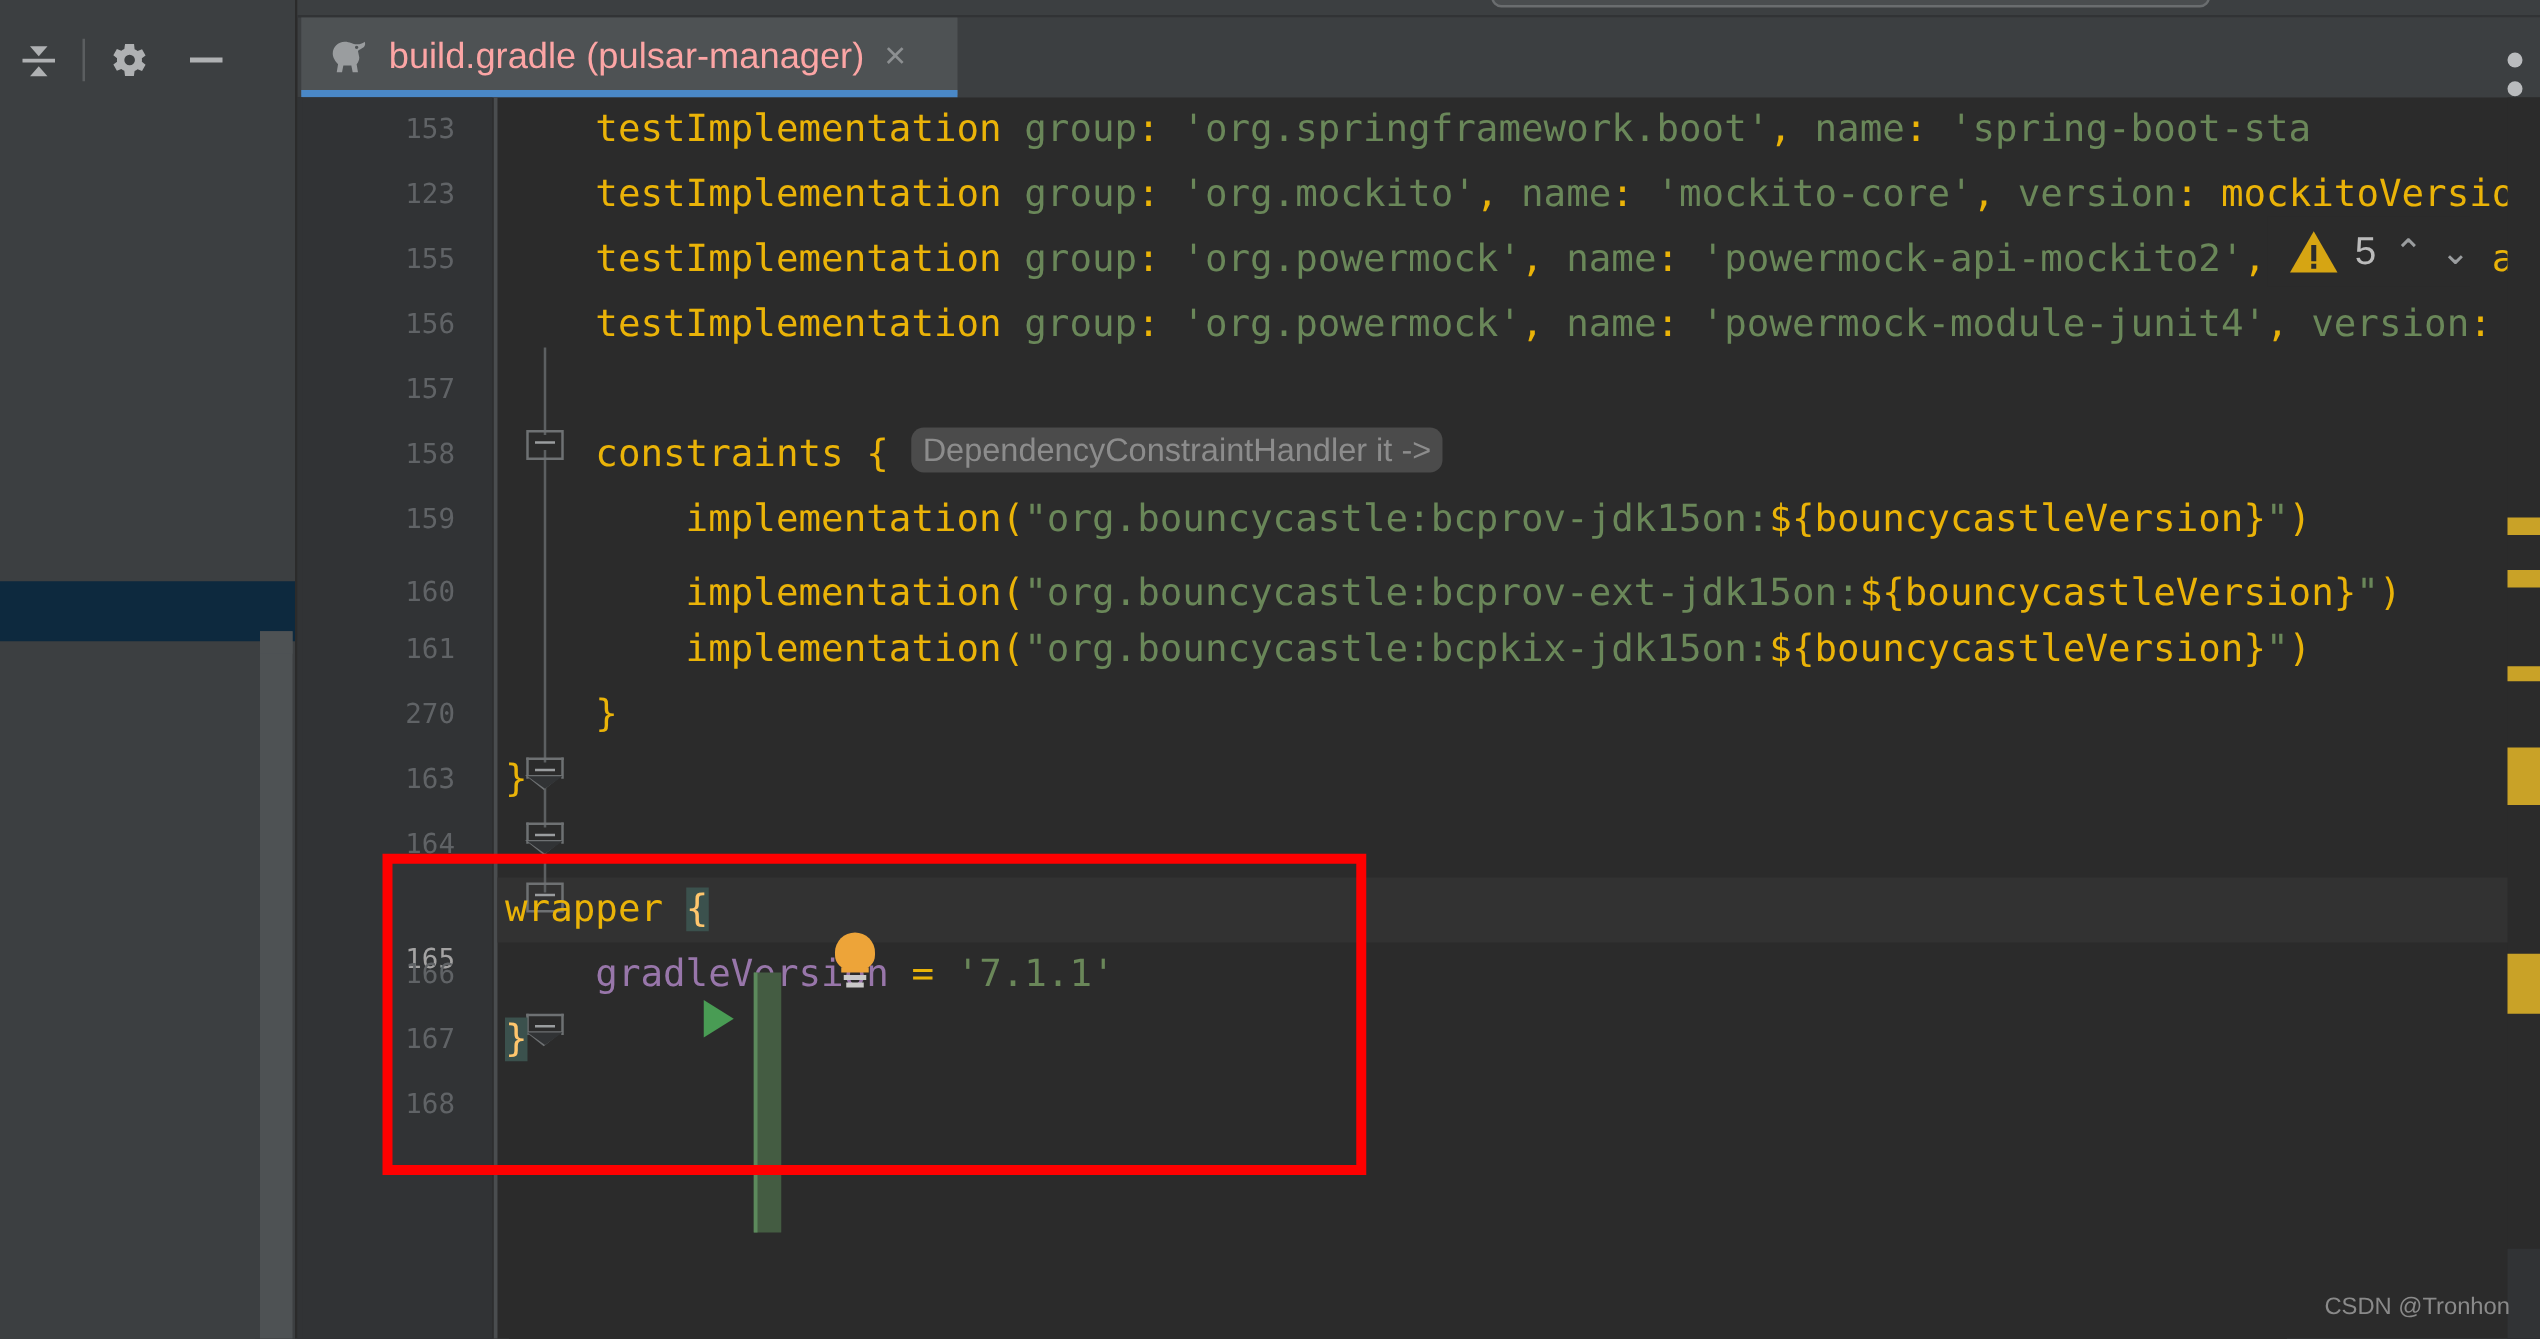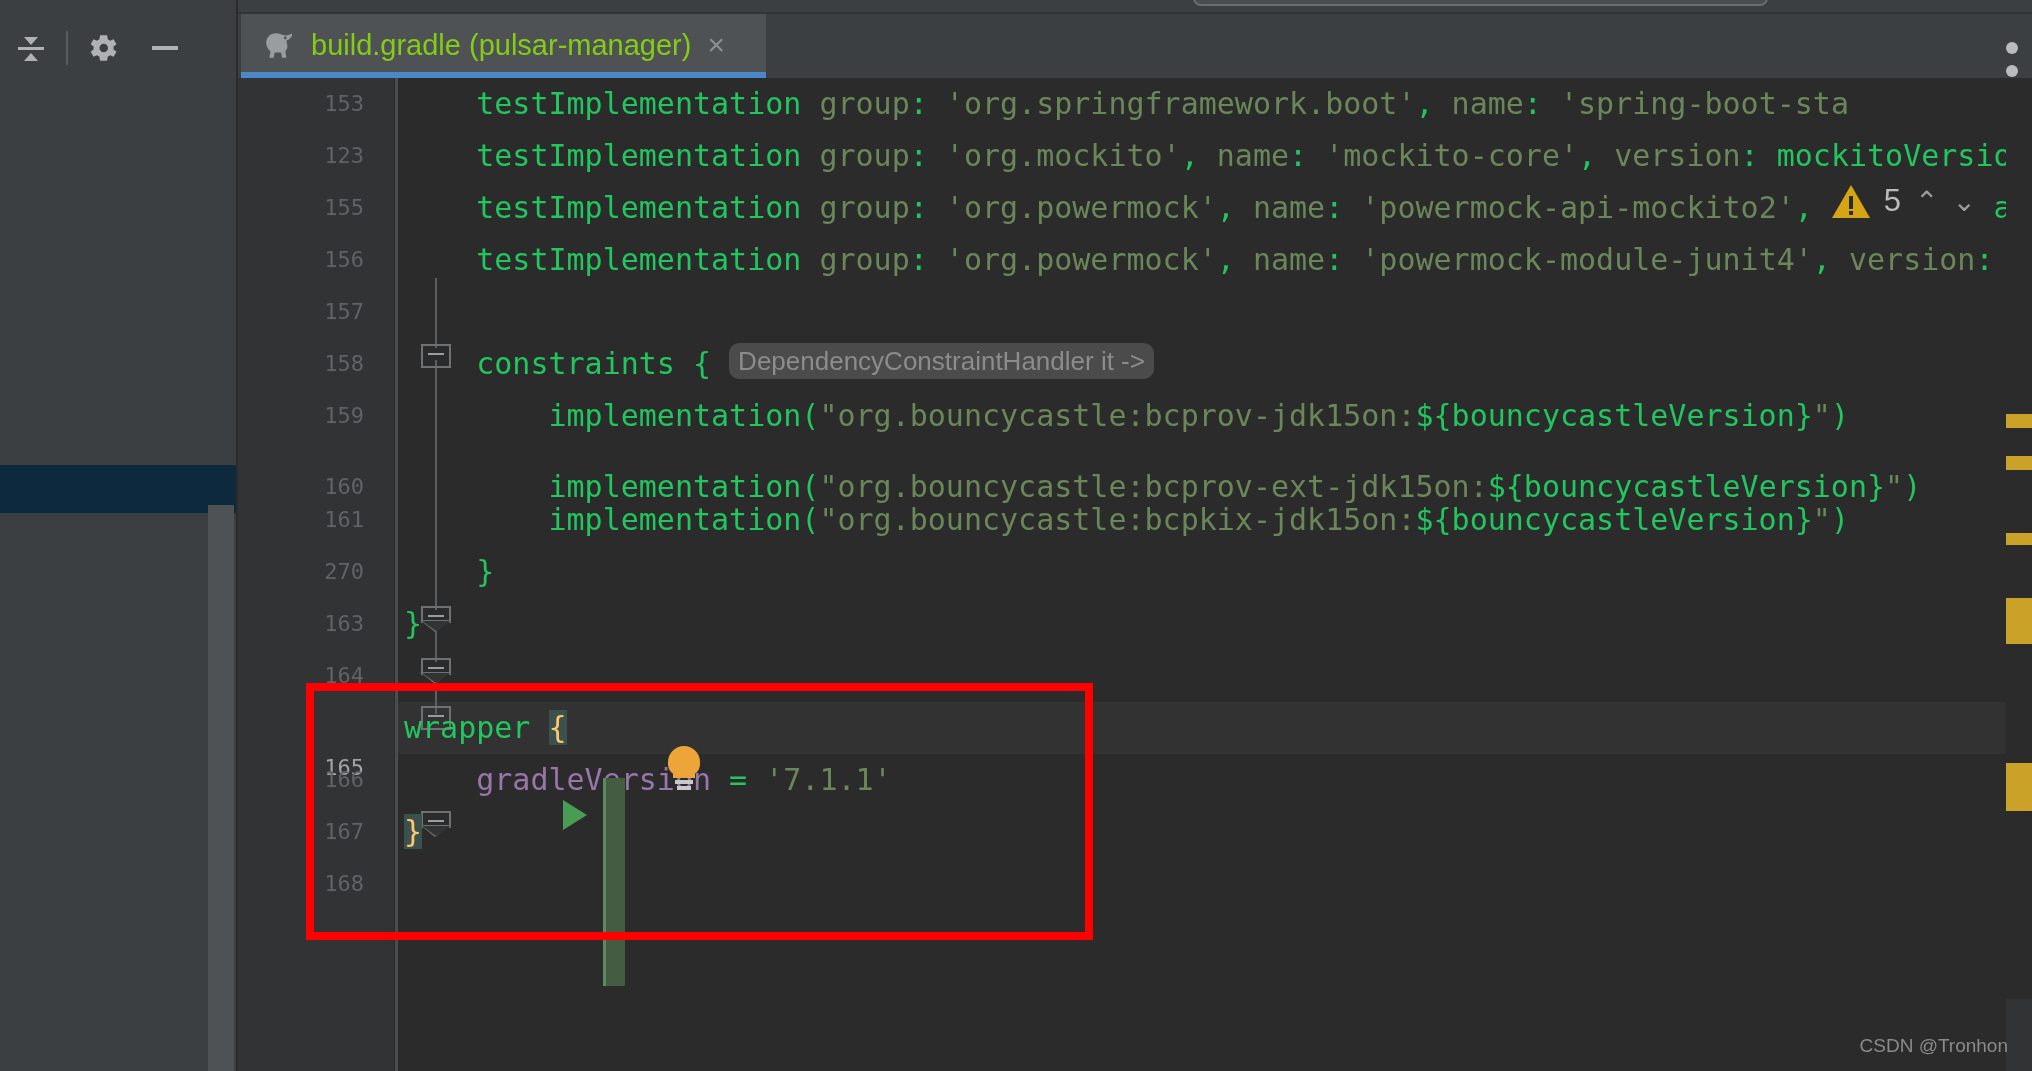--- a/index.html
+++ b/index.html
@@ -71,21 +71,21 @@
   
   .tab{
     position:absolute; left:241px; top:14px; width:525px; height:62px;
     background:#4e5254; display:flex; align-items:center; padding:0 22px;
   }
   .tab-underline{
     position:absolute; left:241px; top:72px; width:525px; height:6px; background:#4a88c7;
   }
   .tab-icon{ width:34px; height:30px; margin-right:14px; flex:0 0 auto; }
   .tab-title{
-    font-size:29px; color:#84cc16; white-space:nowrap;
+    font-size:29px; color:#fca5a5; white-space:nowrap;
     font-family:"Liberation Sans", sans-serif;
   }
   .tab-close{
     margin-left:16px; color:#8c8f91; font-size:30px; line-height:1;
     font-family:"Liberation Sans", sans-serif;
   }
   .tab-right-fill{
     position:absolute; left:766px; top:14px; width:1266px; height:64px; background:#3c3f41;
   }
   .more-dots{
@@ -128,21 +128,21 @@
     font-size:30px; color:#a9b7c6;
   }
   .cur-line-bg{
     position:absolute; left:160px; width:1840px; height:52px; background:#323232;
   }
 
   
   .s-str{ color:#6a8759; }
   .s-key{ color:#6a8759; }
   .s-prop{ color:#9876aa; }
-  .s-plain{ color:#22c55e; }
+  .s-plain{ color:#eab308; }
   .s-brace-y{ color:#ffc66d; }
   .hl-brace{ background:#3b514d; }
 
   
   .inlay{
     display:inline-block;
     background:#4b4b4b; color:#8c8c8c; border-radius:10px;
     padding:0 9px; font-size:26px; line-height:36px;
     font-family:"Liberation Sans", sans-serif;
     vertical-align:4px;
@@ -349,21 +349,21 @@
           <div class="code"></div>
         </div>
         <div class="row" style="top: 260px;">
           <div class="lnum">158</div>
           <div class="code"><span class="s-plain">    constraints { </span><span class="inlay">DependencyConstraintHandler it -&gt;</span></div>
         </div>
         <div class="row" style="top: 312px;">
           <div class="lnum">159</div>
           <div class="code"><span class="s-plain">        implementation(</span><span class="s-str">"org.bouncycastle:bcprov-jdk15on:</span><span class="s-plain">${bouncycastleVersion}</span><span class="s-str">"</span><span class="s-plain">)</span></div>
         </div>
-        <div class="row" style="top: 383px;">
+        <div class="row" style="top: 371px;">
           <div class="lnum">160</div>
           <div class="code"><span class="s-plain">        implementation(</span><span class="s-str">"org.bouncycastle:bcprov-ext-jdk15on:</span><span class="s-plain">${bouncycastleVersion}</span><span class="s-str">"</span><span class="s-plain">)</span></div>
         </div>
         <div class="row" style="top: 416px; text-decoration: underline;">
           <div class="lnum">161</div>
           <div class="code"><span class="s-plain">        implementation(</span><span class="s-str">"org.bouncycastle:bcpkix-jdk15on:</span><span class="s-plain">${bouncycastleVersion}</span><span class="s-str">"</span><span class="s-plain">)</span></div>
         </div>
         <div class="row" style="top: 468px;">
           <div class="lnum">270</div>
           <div class="code"><span class="s-plain">    }</span></div>

